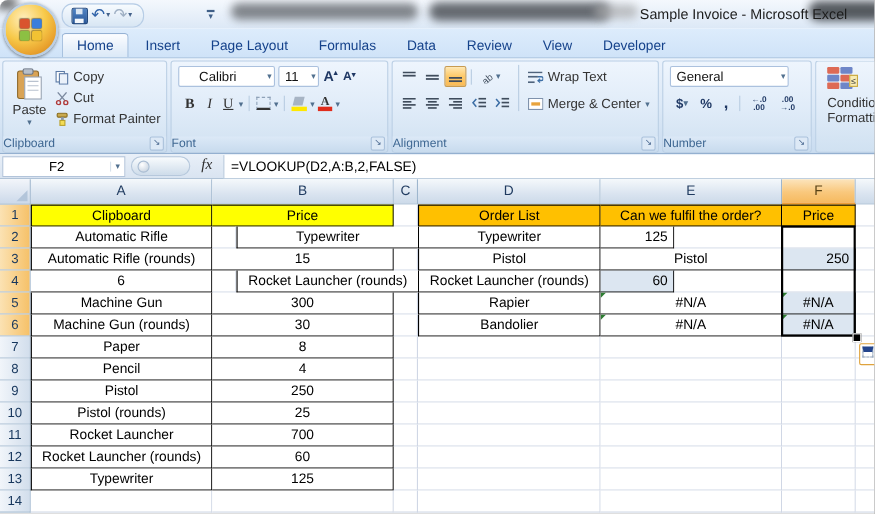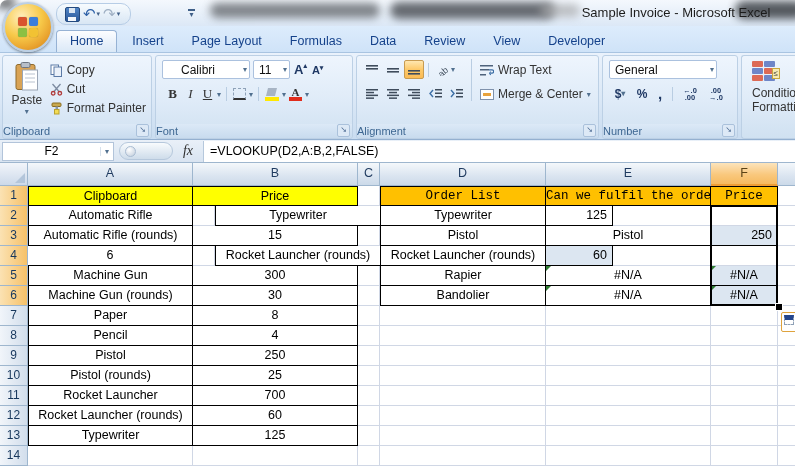--- a/index.html
+++ b/index.html
@@ -116,21 +116,21 @@
   .rh.sel{background:linear-gradient(90deg,#fbe2b3,#f6c168);}
   .c{box-sizing:border-box;font-size:12.5px;line-height:19px;text-align:center;white-space:nowrap;
     overflow:hidden;border-right:1px solid #d0d7e5;border-bottom:1px solid #d0d7e5;
     position:relative;color:#000;background:#fff;}
   .wa{width:165px}.wb{width:165px}.wc{width:22px}.wd{width:166px}.we{width:165px}.wf{width:67px}
   .wg{flex:1 1 auto;border-right:none;}
   .bb{border-right:1px solid #000;border-bottom:1px solid #000;}
   .bl{border-left:1px solid #000;}
   .bt{border-top:1px solid #000;}
   .yel{background:#ffff00;}
-  .org{background:#ffc000;font-family:Liberation Mono, monospace;}
+  .org{background:#ffc000;}
   .fsel{background:#dce6f1;}
   .ra{text-align:right;padding-right:5px;}
   .tri{position:absolute;left:0;top:0;width:0;height:0;
     border-top:5px solid #2e7d32;border-right:5px solid transparent;}
   .selbox{position:absolute;left:710px;top:42px;width:68px;height:101px;box-sizing:border-box;
     border:2px solid #000;pointer-events:none;}
   .fillhandle{position:absolute;left:775px;top:140px;width:6px;height:6px;background:#000;
     border:1px solid #fff;box-sizing:content-box;}
   .autofill{position:absolute;left:781px;top:149px;width:17px;height:20px;background:#fff;
     border:1px solid #dfa33d;border-radius:2px;box-sizing:border-box;padding:2px;}

